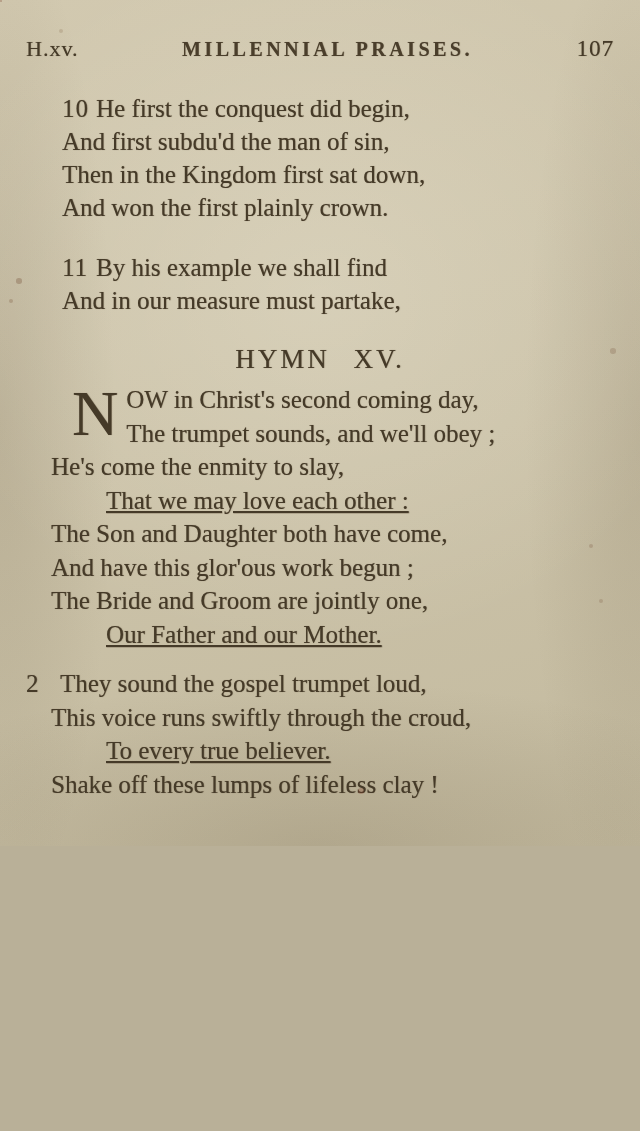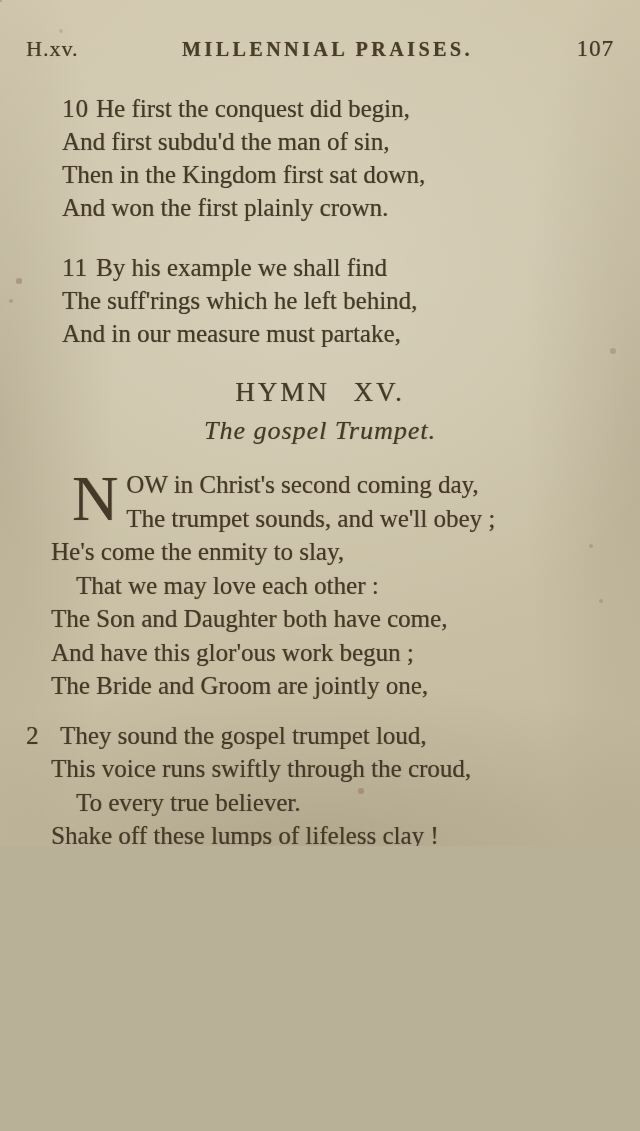--- a/index.html
+++ b/index.html
@@ -60,21 +60,21 @@
     font-style:italic;
     font-size:26px;letter-spacing:1px;
     margin:0 0 22px 0;
   }
   .hymn-verse{margin:0 0 16px 0;}
   .hline{
     font-size:25px;line-height:33.5px;
     padding-left:51px;
     white-space:nowrap;
   }
-  .hline.indent{padding-left:76px;}
+  .hline.indent{padding-left:106px;text-decoration:underline;}
   .hline.vfirst{padding-left:26px;}
   .dropcap{
     float:left;
     font-size:64px;line-height:58px;
     margin:2px 8px 0 72px;
     font-weight:normal;
   }
   .dc-wrap{overflow:visible;}
   .dc-wrap .hline{padding-left:0;}
   .dc-block{padding-left:0;}
@@ -115,42 +115,41 @@
       </div>
       <div class="line">And first subdu'd the man of sin,</div>
       <div class="line">Then in the Kingdom first sat down,</div>
       <div class="line">And won the first plainly crown.</div>
     </div>
 
     <div class="stanza">
       <div class="line first">
         <span class="vnum">11</span><span>By his example we shall find</span>
       </div>
-      <div class="line">The suff'rings which he left behind,</div>
       <div class="line">And in our measure must partake,</div>
     </div>
 
 
   </div>
 
   <div class="hymn-title">HYMN XV.</div>
-  <div class="hymn-subtitle">The gospel Trumpet.</div>
 
   <div class="hymn-verse dc-block">
     <span class="dropcap">N</span>
     <div class="dc-wrap">
       <div class="hline">OW in Christ's second coming day,</div>
       <div class="hline">The trumpet sounds, and we'll obey ;</div>
     </div>
     <div class="clear"></div>
     <div class="hline">He's come the enmity to slay,</div>
     <div class="hline indent">That we may love each other :</div>
     <div class="hline">The Son and Daughter both have come,</div>
     <div class="hline">And have this glor'ous work begun ;</div>
     <div class="hline">The Bride and Groom are jointly one,</div>
+    <div class="hline indent">Our Father and our Mother.</div>
   </div>
 
   <div class="hymn-verse">
     <div class="hline vfirst">
       <span class="vnum">2</span><span>They sound the gospel trumpet loud,</span>
     </div>
     <div class="hline">This voice runs swiftly through the croud,</div>
     <div class="hline indent">To every true believer.</div>
     <div class="hline">Shake off these lumps of lifeless clay !</div>
 

